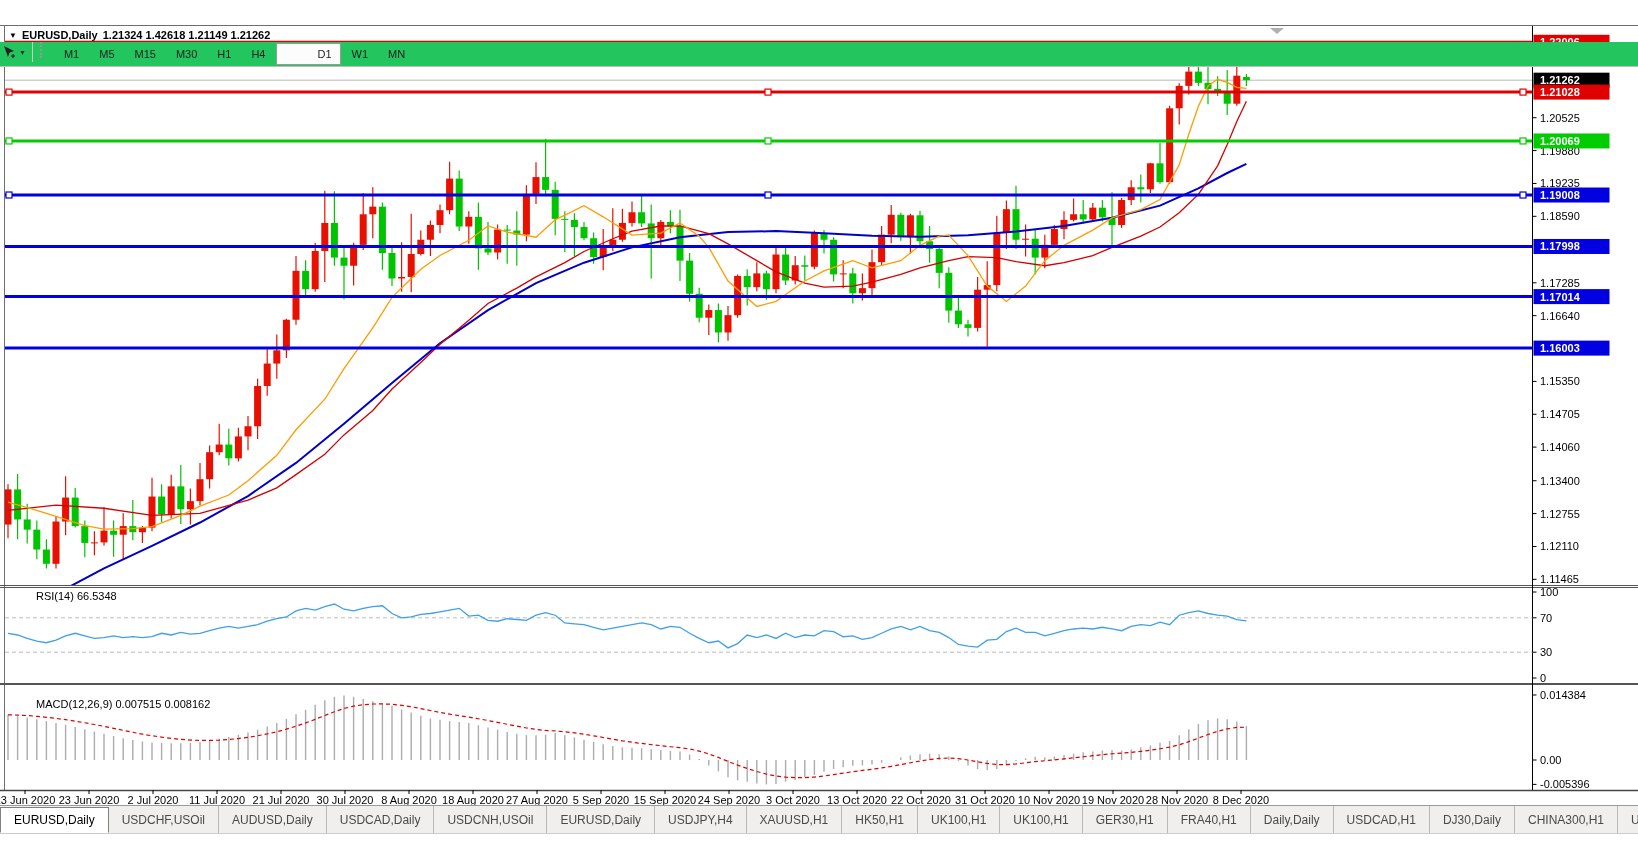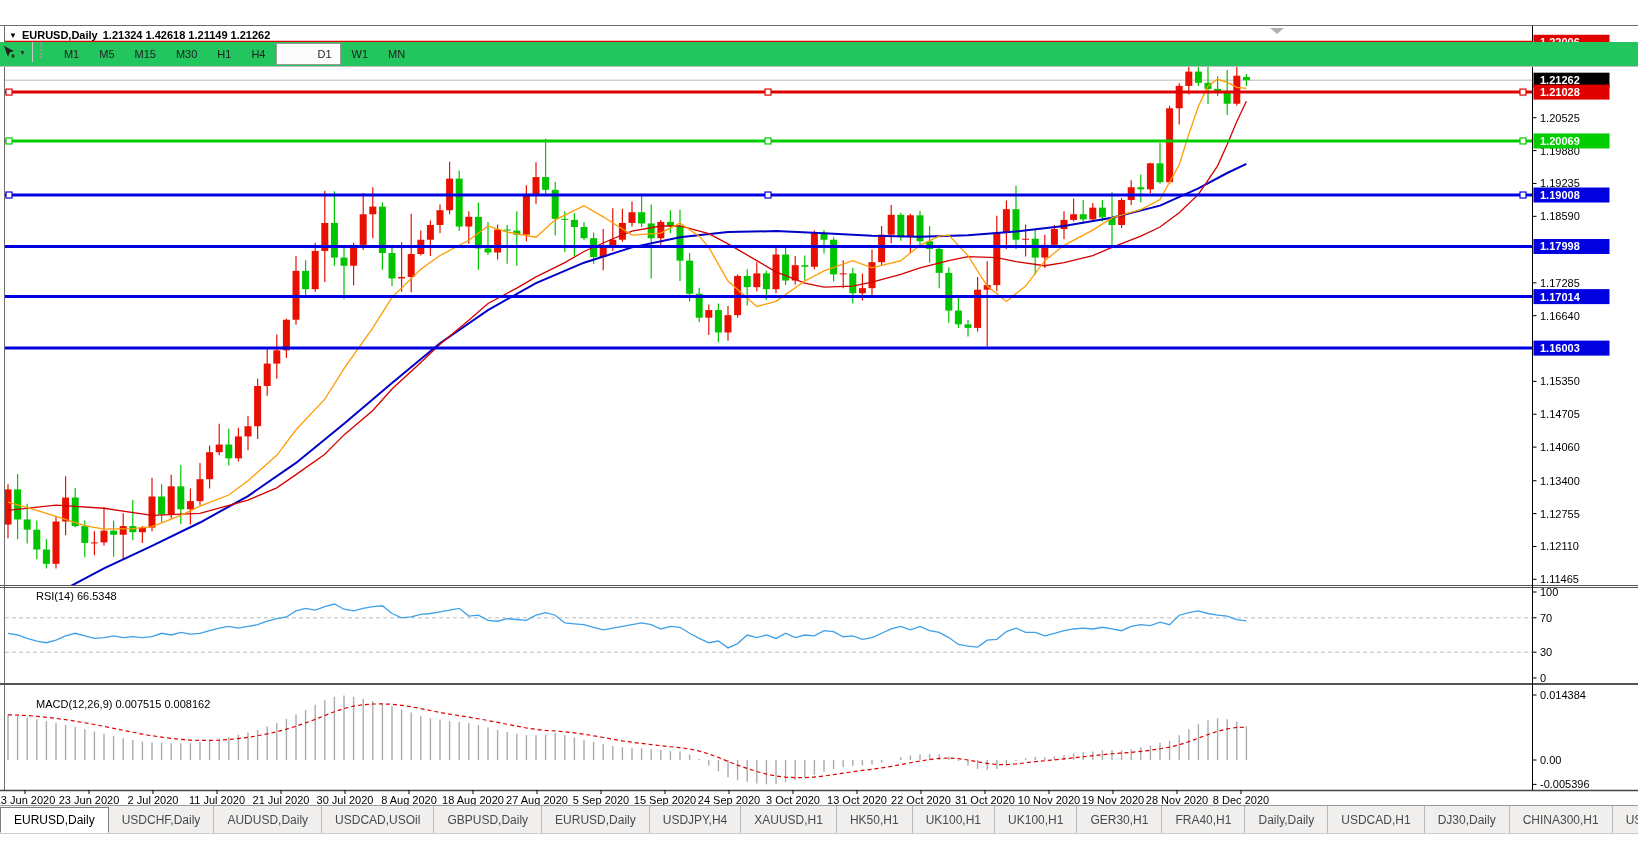--- a/index.html
+++ b/index.html
@@ -623,24 +623,24 @@
       <line x1="1177" y1="790" x2="1177" y2="794" stroke="#000" stroke-width="1"></line>
       <text x="1177" y="804" text-anchor="middle">28 Nov 2020</text>
       <line x1="1241" y1="790" x2="1241" y2="794" stroke="#000" stroke-width="1"></line>
       <text x="1241" y="804" text-anchor="middle">8 Dec 2020</text>
     </g>
   </svg>
 
 <div class="tabbar">
   <div id="tabs">
       <div class="tab active">EURUSD,Daily</div>
-      <div class="tab">USDCHF,Daily</div>
+      <div class="tab">USDCHF,USOil</div>
       <div class="tab">AUDUSD,Daily</div>
-      <div class="tab">USDCAD,USOil</div>
-      <div class="tab">GBPUSD,Daily</div>
+      <div class="tab">USDCAD,Daily</div>
+      <div class="tab">USDCNH,USOil</div>
       <div class="tab">EURUSD,Daily</div>
       <div class="tab">USDJPY,H4</div>
       <div class="tab">XAUUSD,H1</div>
       <div class="tab">HK50,H1</div>
       <div class="tab">UK100,H1</div>
       <div class="tab">UK100,H1</div>
       <div class="tab">GER30,H1</div>
       <div class="tab">FRA40,H1</div>
       <div class="tab">Daily,Daily</div>
       <div class="tab">USDCAD,H1</div>

